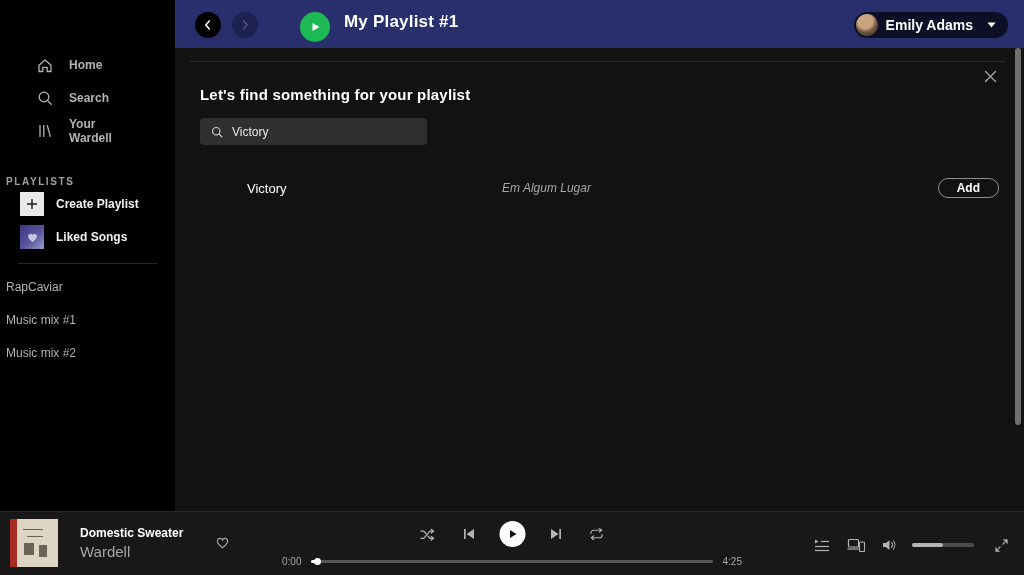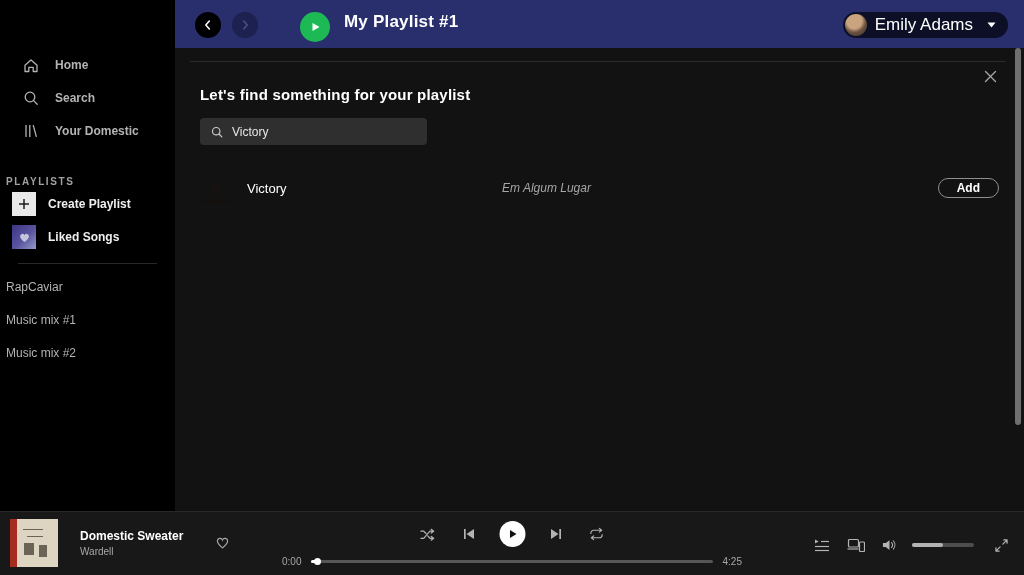--- a/index.html
+++ b/index.html
@@ -16,32 +16,32 @@
   .circle-btn.fwd  { background:#1c2150; color:#4a5086; margin-left:11px; }
   .play-btn { width:30px; height:30px; border-radius:50%; border:none; background:#1db954;
               color:#fff; display:flex; align-items:center; justify-content:center;
               margin-left:42px; cursor:pointer; flex:0 0 auto; }
   .tb-title { color:#fff; font-size:17px; font-weight:700; margin-left:14px; letter-spacing:.2px; }
   .user-pill { margin-left:auto; background:#0c0f26; border:none; border-radius:16px; height:26px;
                display:flex; align-items:center; gap:8px; padding:2px 12px 2px 2px; cursor:pointer; }
   .avatar { width:22px; height:22px; border-radius:50%;
             background:radial-gradient(circle at 42% 32%, #caa37f 0 38%, #6b5140 58%, #33302c 100%);
             flex:0 0 auto; }
-  .user-name { color:#fff; font-size:17px; font-weight:400; }
+  .user-name { color:#fff; font-size:14px; font-weight:700; }
   .user-pill svg { color:#fff; margin-left:6px; }
 
   
   .sidebar { position:absolute; left:0; top:0; width:175px; bottom:64px; background:#000;
              padding-top:48px; }
-  .nav-item { display:flex; align-items:center; gap:15px; height:33px; padding:0 22px;
+  .nav-item { display:flex; align-items:center; gap:15px; height:33px; padding:0 36px;
               color:#b3b3b3; font-size:12px; font-weight:600; cursor:pointer; }
   .nav-item svg { flex:0 0 auto; }
   .pl-label { color:#a0a0a0; font-size:10px; font-weight:700; letter-spacing:1.6px;
               padding:0 6px; margin-top:29px; }
-  .pl-action { display:flex; align-items:center; gap:12px; height:33px; padding:0 12px;
+  .pl-action { display:flex; align-items:center; gap:12px; height:33px; padding:0 20px;
                cursor:pointer; margin-top:0; }
   .pl-action:first-of-type { margin-top:12px; }
   .tile { width:24px; height:24px; display:flex; align-items:center; justify-content:center;
           flex:0 0 auto; }
   .tile.create { background:#e9e9e9; color:#111; }
   .tile.liked { background:linear-gradient(135deg,#3b3583 0%,#5b55a1 55%,#959cc4 100%); color:#d6d9ea; }
   .pl-action .lbl { color:#efefef; font-size:12px; font-weight:700; }
   .sb-divider { height:1px; background:#282828; margin:10px 18px 6px 18px; }
   .pl-item { display:flex; align-items:center; height:33px; padding:0 6px; color:#b3b3b3;
              font-size:12px; cursor:pointer; }
@@ -87,21 +87,21 @@
   .art-sweater::after { content:""; position:absolute; left:13px; top:8px; width:28px; height:32px;
       background:
         linear-gradient(#6b6456 0 0) 0 2px/20px 1px no-repeat,
         linear-gradient(#6b6456 0 0) 4px 9px/16px 1px no-repeat,
         linear-gradient(#6b6456 0 0) 1px 16px/10px 12px no-repeat,
         linear-gradient(#ddd5c1 0 0) 2px 17px/8px 10px no-repeat,
         linear-gradient(#6b6456 0 0) 16px 18px/8px 12px no-repeat,
         linear-gradient(#ddd5c1 0 0) 17px 19px/6px 10px no-repeat; }
   .np-info { margin-left:10px; }
   .np-title { color:#fff; font-size:12px; font-weight:700; }
-  .np-artist { color:#a7a7a7; font-size:10px; margin-top:3px; }
+  .np-artist { color:#a7a7a7; font-size:15px; margin-top:3px; }
   .heart-btn { background:none; border:none; color:#a7a7a7; margin-left:18px; cursor:pointer;
                padding:2px; }
   .controls { position:absolute; left:50%; transform:translateX(-50%); top:9px; display:flex;
               align-items:center; gap:22px; color:#b3b3b3; }
   .ctrl-btn { background:none; border:none; color:#b3b3b3; cursor:pointer; display:flex;
               align-items:center; justify-content:center; padding:2px; }
   .play-circle { width:26px; height:26px; border-radius:50%; background:#fff; color:#111;
                  display:flex; align-items:center; justify-content:center; border:none;
                  cursor:pointer; }
   .progress-row { position:absolute; left:50%; transform:translateX(-50%); top:44px; width:460px;
@@ -139,21 +139,21 @@
           <line x1="11.6" y1="11.6" x2="15.2" y2="15.2" stroke="currentColor" stroke-width="1.3" stroke-linecap="round"></line>
         </svg>
       <span>Search</span>
     </div>
     <div class="nav-item">
       <svg width="18" height="18" viewBox="0 0 18 18">
           <line x1="4" y1="3" x2="4" y2="15" stroke="currentColor" stroke-width="1.3"></line>
           <line x1="7.8" y1="3" x2="7.8" y2="15" stroke="currentColor" stroke-width="1.3"></line>
           <line x1="11.2" y1="3.2" x2="14.4" y2="14.8" stroke="currentColor" stroke-width="1.3"></line>
         </svg>
-      <span>Your Domestic</span>
+      <span>Your Wardell</span>
     </div>
 
     <div class="pl-label">PLAYLISTS</div>
 
     <div class="pl-action">
       <span class="tile create">
         <svg width="12" height="12" viewBox="0 0 12 12">
             <line x1="6" y1="1" x2="6" y2="11" stroke="currentColor" stroke-width="1.4"></line>
             <line x1="1" y1="6" x2="11" y2="6" stroke="currentColor" stroke-width="1.4"></line>
           </svg>

